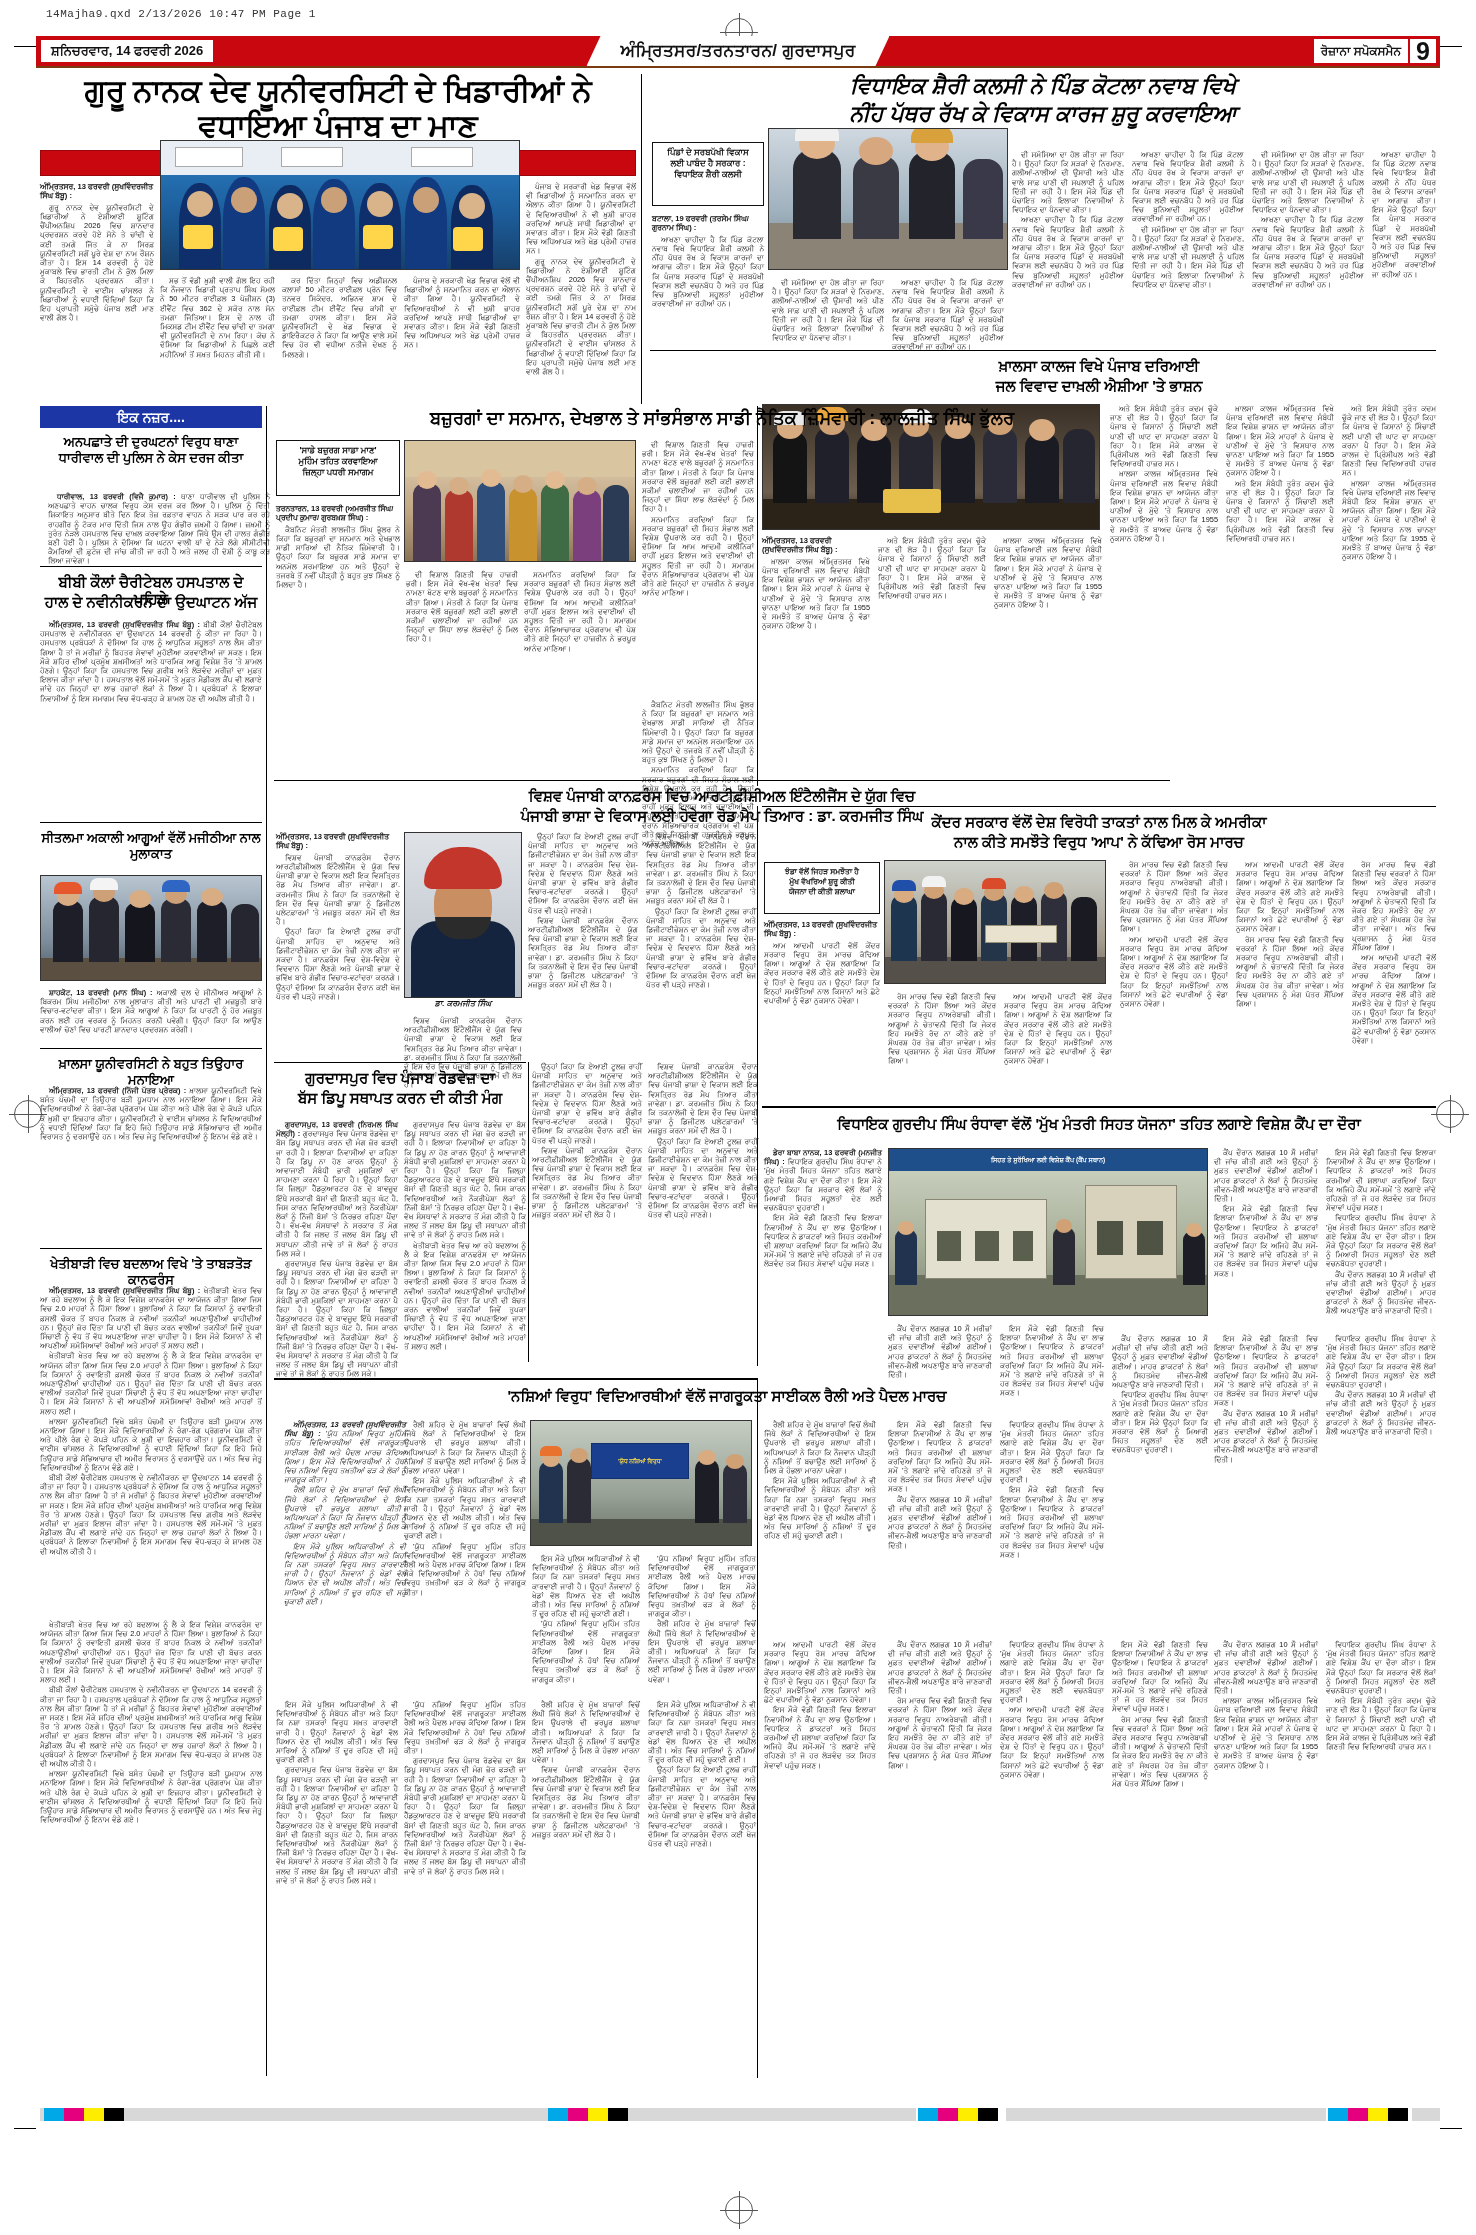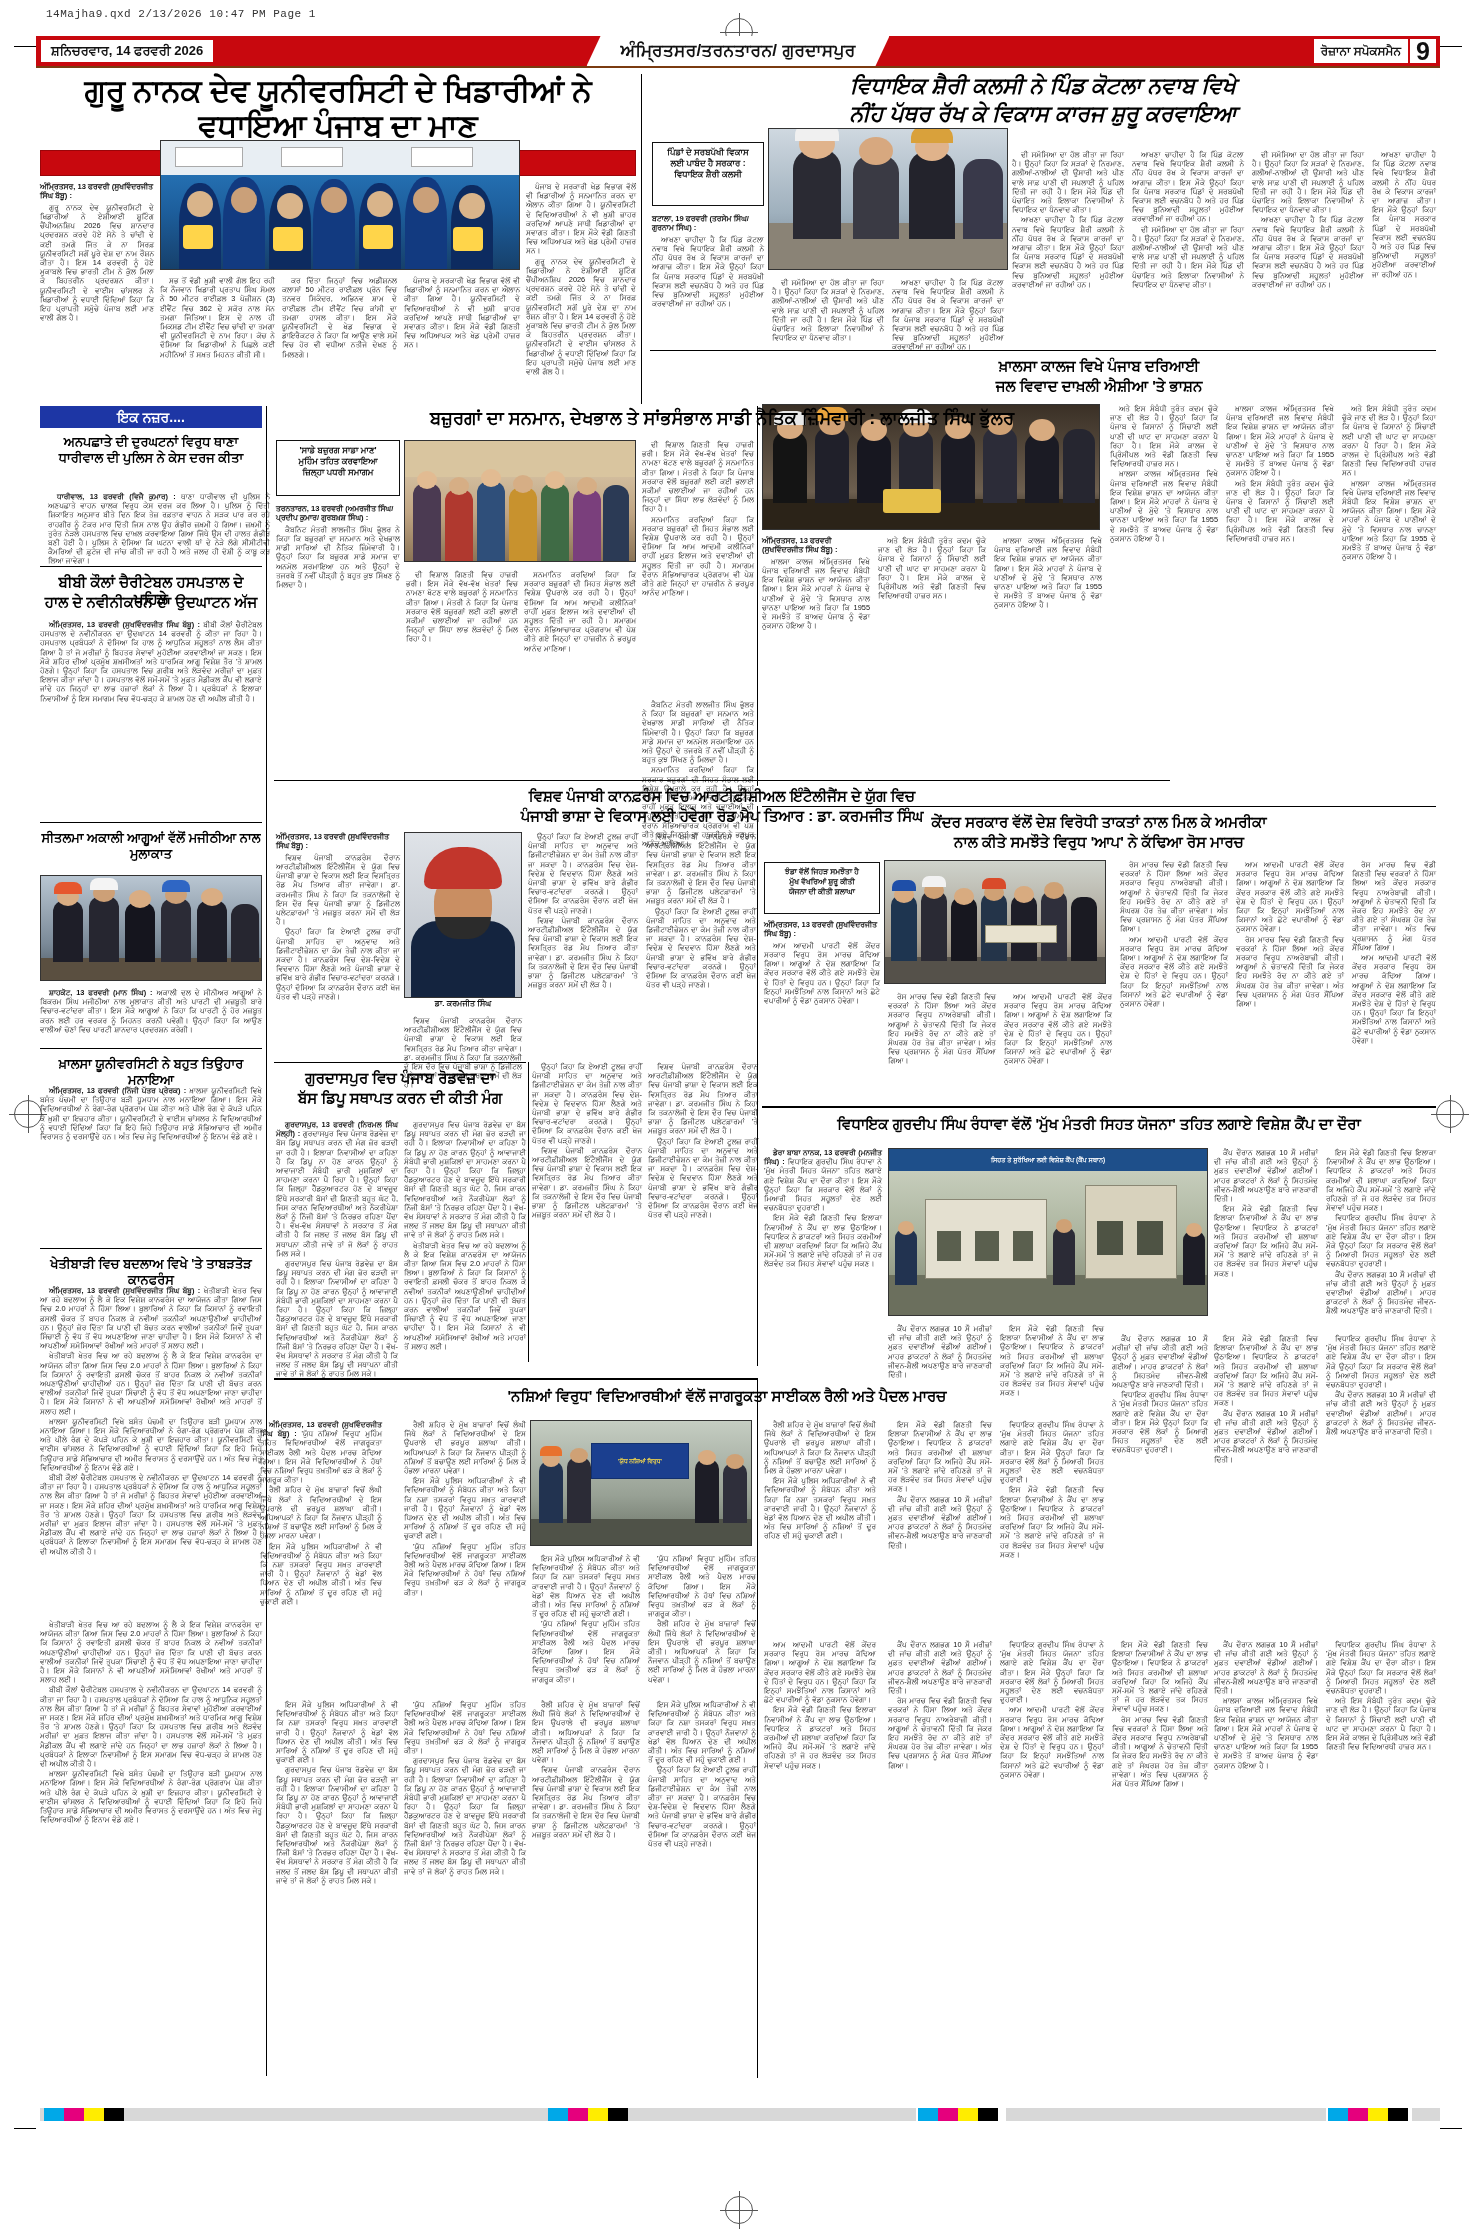--- a/index.html
+++ b/index.html
@@ -50,21 +50,21 @@
 
   .bluebar{background:#1d36a5;color:#fff;font-weight:bold;text-align:center;
      display:flex;align-items:center;justify-content:center;box-sizing:border-box;}
 
   .rule-h{position:absolute;background:#000;height:1px;}
   .rule-h2{position:absolute;background:#000;height:2px;}
   .rule-v{position:absolute;background:#000;width:1px;}
 
   
   .photo{position:absolute;box-sizing:border-box;border:1px solid #333;overflow:hidden;}
-  .cap{position:absolute;font-size:6.6px;line-height:8px;color:#111;text-align:center;}
+  .cap{position:absolute;font-size:6.6px;line-height:8px;color:#111;text-align:center;font-style:italic;}
 
   
   .insetbox{position:absolute;box-sizing:border-box;border:1px solid #111;background:#fff;padding:4px 5px;}
   .insetbox .t{font-size:8.6px;font-weight:bold;line-height:11px;color:#111;text-align:center;}
 
   
   .colorstrip{position:absolute;display:flex;height:13px;}
   .colorstrip i{display:block;width:20px;height:13px;}
   .greystrip{position:absolute;height:13px;background:#d8d8d8;}
   .grpfig{position:absolute;bottom:0;border-radius:46% 46% 0 0;}
@@ -641,21 +641,21 @@
     <div style="position:absolute;left:11px;bottom:78px;width:18px;height:15px;background:#d8ab80;border-radius:50%;"></div>
     <div style="position:absolute;left:9px;bottom:89px;width:22px;height:10px;background:#e8722e;border-radius:6px 6px 0 0;"></div>
     <div style="position:absolute;left:36px;bottom:22px;width:24px;height:66px;background:#2b2b36;border-radius:10px 10px 0 0;"></div>
     <div style="position:absolute;left:39px;bottom:82px;width:18px;height:15px;background:#cfa175;border-radius:50%;"></div>
     <div style="position:absolute;left:164px;bottom:22px;width:24px;height:64px;background:#1d1d26;border-radius:10px 10px 0 0;"></div>
     <div style="position:absolute;left:167px;bottom:80px;width:18px;height:15px;background:#d8ab80;border-radius:50%;"></div>
     <div style="position:absolute;left:192px;bottom:22px;width:24px;height:60px;background:#2f2f3b;border-radius:10px 10px 0 0;"></div>
     <div style="position:absolute;left:195px;bottom:76px;width:18px;height:15px;background:#cfa175;border-radius:50%;"></div>
   </div>
 
-  <div class="col" style="left:260px;top:1420px;width:122px;">
+  <div class="col" style="left:284px;top:1420px;width:122px;font-style:italic;">
     <div class="body-text">
       <p><b>ਅੰਮ੍ਰਿਤਸਰ, 13 ਫਰਵਰੀ (ਸੁਖਵਿੰਦਰਜੀਤ ਸਿੰਘ ਬੱਬੂ) :</b> <span>'ਯੁੱਧ ਨਸ਼ਿਆਂ ਵਿਰੁਧ' ਮੁਹਿੰਮ ਤਹਿਤ ਵਿਦਿਆਰਥੀਆਂ ਵੱਲੋਂ ਜਾਗਰੂਕਤਾ ਸਾਈਕਲ ਰੈਲੀ ਅਤੇ ਪੈਦਲ ਮਾਰਚ ਕੱਢਿਆ ਗਿਆ। ਇਸ ਮੌਕੇ ਵਿਦਿਆਰਥੀਆਂ ਨੇ ਹੱਥਾਂ ਵਿਚ ਨਸ਼ਿਆਂ ਵਿਰੁਧ ਤਖ਼ਤੀਆਂ ਫੜ ਕੇ ਲੋਕਾਂ ਨੂੰ ਜਾਗਰੂਕ ਕੀਤਾ।</span></p>
       <p>ਰੈਲੀ ਸ਼ਹਿਰ ਦੇ ਮੁੱਖ ਬਾਜ਼ਾਰਾਂ ਵਿਚੋਂ ਲੰਘੀ ਜਿੱਥੇ ਲੋਕਾਂ ਨੇ ਵਿਦਿਆਰਥੀਆਂ ਦੇ ਇਸ ਉਪਰਾਲੇ ਦੀ ਭਰਪੂਰ ਸ਼ਲਾਘਾ ਕੀਤੀ। ਅਧਿਆਪਕਾਂ ਨੇ ਕਿਹਾ ਕਿ ਨੌਜਵਾਨ ਪੀੜ੍ਹੀ ਨੂੰ ਨਸ਼ਿਆਂ ਤੋਂ ਬਚਾਉਣ ਲਈ ਸਾਰਿਆਂ ਨੂੰ ਮਿਲ ਕੇ ਹੰਭਲਾ ਮਾਰਨਾ ਪਵੇਗਾ।</p>
       <p>ਇਸ ਮੌਕੇ ਪੁਲਿਸ ਅਧਿਕਾਰੀਆਂ ਨੇ ਵੀ ਵਿਦਿਆਰਥੀਆਂ ਨੂੰ ਸੰਬੋਧਨ ਕੀਤਾ ਅਤੇ ਕਿਹਾ ਕਿ ਨਸ਼ਾ ਤਸਕਰਾਂ ਵਿਰੁਧ ਸਖ਼ਤ ਕਾਰਵਾਈ ਜਾਰੀ ਹੈ। ਉਨ੍ਹਾਂ ਨੌਜਵਾਨਾਂ ਨੂੰ ਖੇਡਾਂ ਵੱਲ ਧਿਆਨ ਦੇਣ ਦੀ ਅਪੀਲ ਕੀਤੀ। ਅੰਤ ਵਿਚ ਸਾਰਿਆਂ ਨੂੰ ਨਸ਼ਿਆਂ ਤੋਂ ਦੂਰ ਰਹਿਣ ਦੀ ਸਹੁੰ ਚੁਕਾਈ ਗਈ।</p>
     </div>
   </div>
   <div class="col" style="left:404px;top:1420px;width:122px;">
     <div class="body-text">
         <p>ਰੈਲੀ ਸ਼ਹਿਰ ਦੇ ਮੁੱਖ ਬਾਜ਼ਾਰਾਂ ਵਿਚੋਂ ਲੰਘੀ ਜਿੱਥੇ ਲੋਕਾਂ ਨੇ ਵਿਦਿਆਰਥੀਆਂ ਦੇ ਇਸ ਉਪਰਾਲੇ ਦੀ ਭਰਪੂਰ ਸ਼ਲਾਘਾ ਕੀਤੀ। ਅਧਿਆਪਕਾਂ ਨੇ ਕਿਹਾ ਕਿ ਨੌਜਵਾਨ ਪੀੜ੍ਹੀ ਨੂੰ ਨਸ਼ਿਆਂ ਤੋਂ ਬਚਾਉਣ ਲਈ ਸਾਰਿਆਂ ਨੂੰ ਮਿਲ ਕੇ ਹੰਭਲਾ ਮਾਰਨਾ ਪਵੇਗਾ।</p>
         <p>ਇਸ ਮੌਕੇ ਪੁਲਿਸ ਅਧਿਕਾਰੀਆਂ ਨੇ ਵੀ ਵਿਦਿਆਰਥੀਆਂ ਨੂੰ ਸੰਬੋਧਨ ਕੀਤਾ ਅਤੇ ਕਿਹਾ ਕਿ ਨਸ਼ਾ ਤਸਕਰਾਂ ਵਿਰੁਧ ਸਖ਼ਤ ਕਾਰਵਾਈ ਜਾਰੀ ਹੈ। ਉਨ੍ਹਾਂ ਨੌਜਵਾਨਾਂ ਨੂੰ ਖੇਡਾਂ ਵੱਲ ਧਿਆਨ ਦੇਣ ਦੀ ਅਪੀਲ ਕੀਤੀ। ਅੰਤ ਵਿਚ ਸਾਰਿਆਂ ਨੂੰ ਨਸ਼ਿਆਂ ਤੋਂ ਦੂਰ ਰਹਿਣ ਦੀ ਸਹੁੰ ਚੁਕਾਈ ਗਈ।</p>

